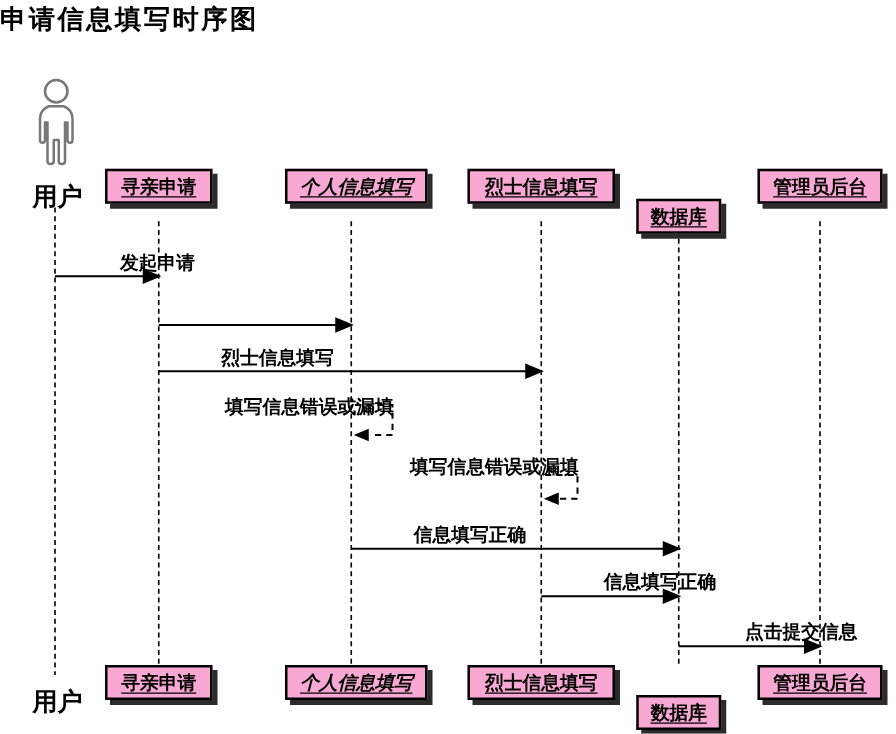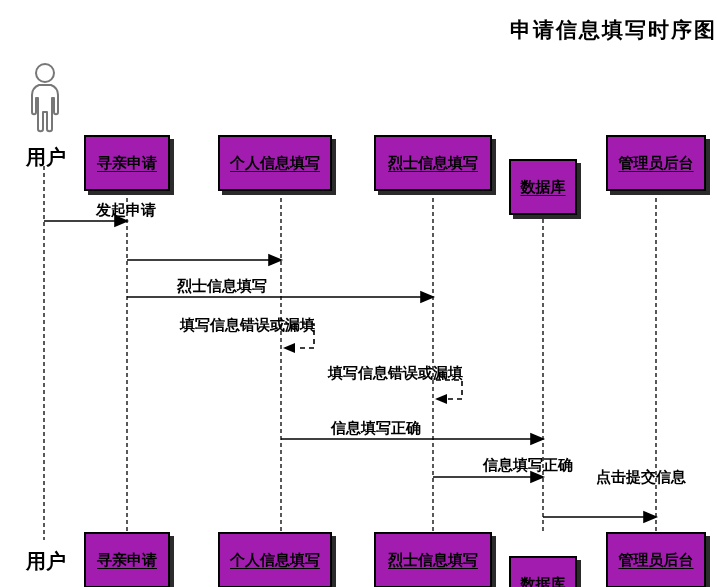--- a/index.html
+++ b/index.html
@@ -1,38 +1,38 @@
 <!DOCTYPE html>
 <html><head>
 <meta charset="utf-8">
 <style>
   html,body{margin:0;padding:0;background:#fff;}
   #stage{
     position:relative;width:717px;height:587px;background:#fff;
     font-family:"DejaVu Sans",sans-serif;color:#000;overflow:hidden;
   }
   #title{
-    position:absolute;top:16px;left:0;width:100%;text-align:right;
+    position:absolute;top:1px;left:0;width:100%;text-align:left;
     font-size:21px;font-weight:bold;letter-spacing:2px;
   }
   svg.layer{position:absolute;left:0;top:0;}
   .lbox{
-    position:absolute;height:56px;background:#a21caf;border:2px solid #000;
+    position:absolute;height:28px;background:#f9a8d4;border:2px solid #000;
     box-shadow:4px 4px 0 #2b2b2b;display:flex;align-items:center;justify-content:center;
     font-size:15px;font-weight:bold;white-space:nowrap;box-sizing:border-box;
   }
   .lbox span{text-decoration:underline;text-underline-offset:3px;}
   .actor-label{
     position:absolute;width:48px;text-align:center;font-size:20px;font-weight:bold;
   }
   .msg{
     position:absolute;font-size:15px;font-weight:bold;white-space:nowrap;margin-left:44px;
   }
   
-  .b0{left:84px;width:86px;} .b1{left:218px;width:114px;} .b2{left:374px;width:118px;}
+  .b0{left:84px;width:86px;} .b1{left:228px;width:114px;font-style:italic;} .b2{left:374px;width:118px;}
   .b3{left:509px;width:68px;margin-top:24px;} .b4{left:606px;width:100px;}
   .rowtop{top:135px;} .rowbot{top:532px;}
 </style>
 </head>
 <body>
 
 <div id="stage">
 
   <div id="title">申请信息填写时序图</div>
 
@@ -125,15 +125,15 @@
   <div class="lbox rowbot b4">
     <span>管理员后台</span>
     </div>
 
   <div class="msg" style="left:52px;top:201px;">发起申请</div>
   <div class="msg" style="left:133px;top:277px;">烈士信息填写</div>
   <div class="msg" style="left:136px;top:316px;">填写信息错误或漏填</div>
   <div class="msg" style="left:284px;top:364px;">填写信息错误或漏填</div>
   <div class="msg" style="left:287px;top:419px;">信息填写正确</div>
   <div class="msg" style="left:439px;top:456px;">信息填写正确</div>
-  <div class="msg" style="left:552px;top:468px;text-align:center;">点击提交信息</div>
+  <div class="msg" style="left:552px;top:496px;text-align:center;">点击提交信息</div>
 
 </div>
 
 </body></html>

